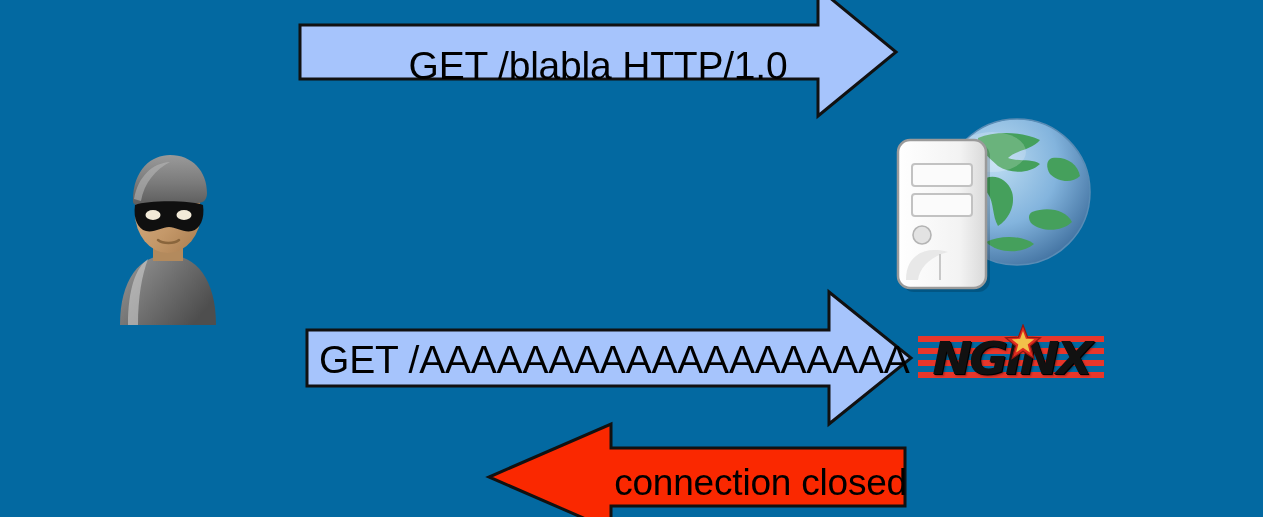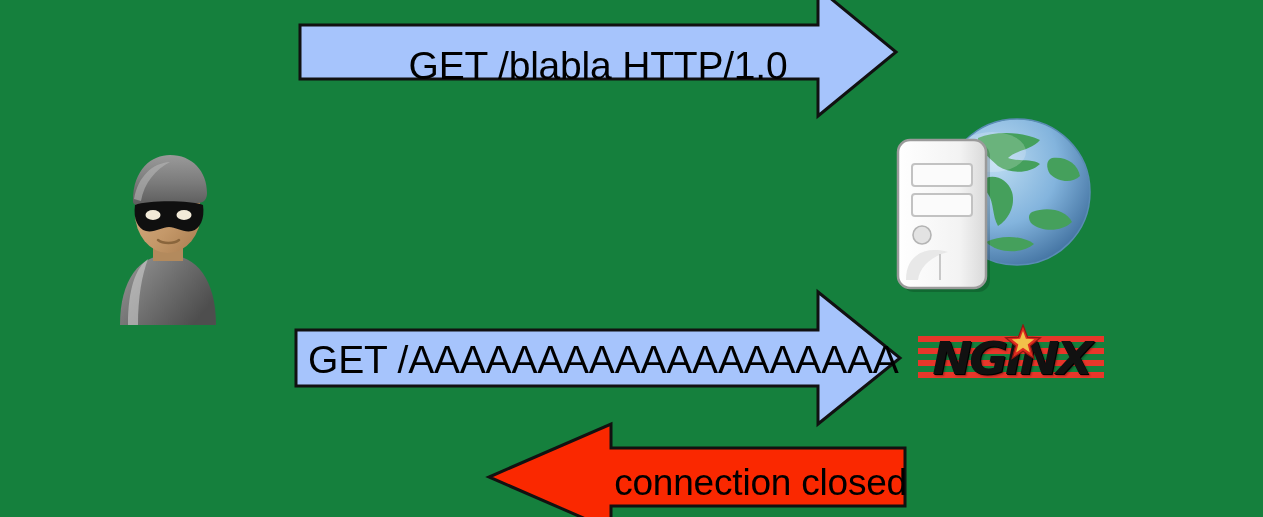--- a/index.html
+++ b/index.html
@@ -4,21 +4,21 @@
 <style>
   html, body {
     margin: 0;
     padding: 0;
     background: #ffffff;
   }
   #stage {
     position: relative;
     width: 1263px;
     height: 517px;
-    background: #15803d;
+    background: #0369a1;
     overflow: hidden;
     font-family: "Liberation Sans", sans-serif;
   }
 
   
   .arrow-wrap {
     position: absolute;
   }
   .arrow-wrap svg {
     display: block;
@@ -41,21 +41,21 @@
   }
 
   #arrow-request-1  { left: 298px; top: -14px;  width: 600px; height: 132px; }
   #arrow-request-1 .arrow-label { font-size: 39px; justify-content: center;
                                   padding-right: 72px; padding-top: 14px; }
 
   #arrow-response-404 { left: 296px; top: 110px; width: 576px; height: 118px; }
   #arrow-response-404 .arrow-label { font-size: 39px; justify-content: center;
                                      padding-left: 70px; }
 
-  #arrow-request-2  { left: 294px; top: 290px; width: 608px; height: 136px; }
+  #arrow-request-2  { left: 305px; top: 290px; width: 608px; height: 136px; }
   #arrow-request-2 .arrow-label { font-size: 39px; justify-content: flex-start;
                                   padding-left: 14px; padding-top: 2px; }
 
   #arrow-connection-closed { left: 487px; top: 422px; width: 420px; height: 110px; }
   #arrow-connection-closed .arrow-label { font-size: 37px; justify-content: flex-end;
                                           padding-right: 16px; padding-top: 6px; }
 
   
   #hacker-avatar {
     position: absolute;

